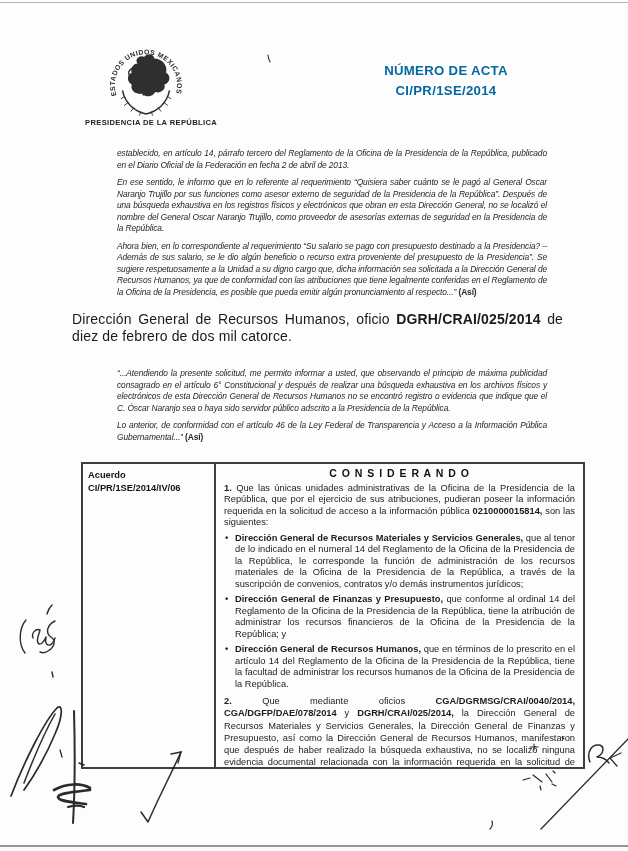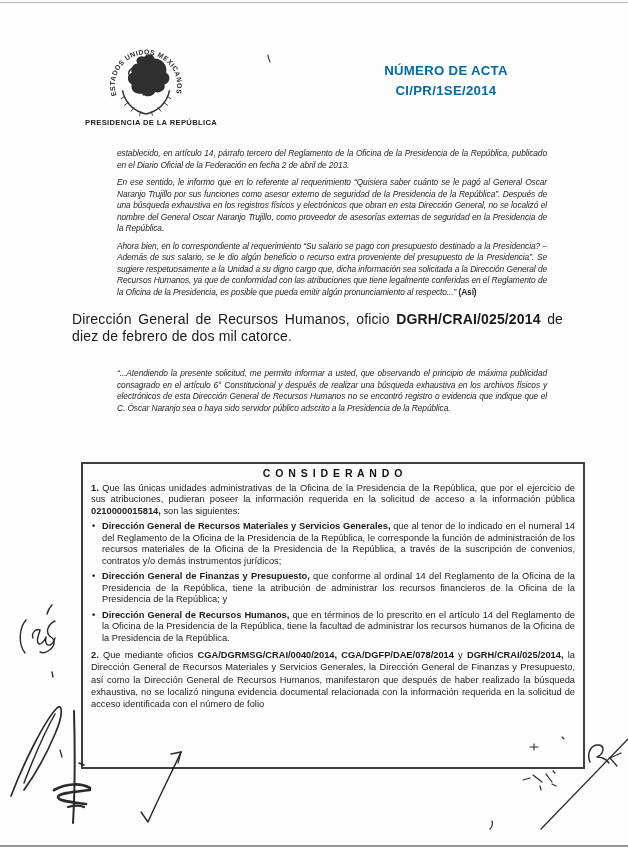--- a/index.html
+++ b/index.html
@@ -102,23 +102,28 @@
   </section>
 
   <h2 class="dg-heading">
     <span>Dirección General de Recursos Humanos, oficio</span>
     <b>DGRH/CRAI/025/2014</b>
     <span>de diez de febrero de dos mil catorce.</span>
   </h2>
 
   <section class="quotes quotes-2">
     <p>“...Atendiendo la presente solicitud, me permito informar a usted, que observando el principio de máxima publicidad consagrado en el artículo 6° Constitucional y después de realizar una búsqueda exhaustiva en los archivos físicos y electrónicos de esta Dirección General de Recursos Humanos no se encontró registro o evidencia que indique que el C. Óscar Naranjo sea o haya sido servidor público adscrito a la Presidencia de la República.</p>
+    <p><span>Lo anterior, de conformidad con el artículo 46 de la Ley Federal de Transparencia y Acceso a la Información Pública Gubernamental...”</span> <b class="asi">(Así)</b></p>
   </section>
 
   <div class="acta-table">
+    <div class="cell-left">
+      <div>Acuerdo</div>
+      <div>CI/PR/1SE/2014/IV/06</div>
+    </div>
     <div class="cell-right">
       <div class="considerando">C O N S I D E R A N D O</div>
       <p><b>1.</b> <span>Que las únicas unidades administrativas de la Oficina de la Presidencia de la República, que por el ejercicio de sus atribuciones, pudieran poseer la información requerida en la solicitud de acceso a la información pública</span> <b>0210000015814,</b> <span>son las siguientes:</span></p>
       <ul>
         <li><b>Dirección General de Recursos Materiales y Servicios Generales,</b> <span>que al tenor de lo indicado en el numeral 14 del Reglamento de la Oficina de la Presidencia de la República, le corresponde la función de administración de los recursos materiales de la Oficina de la Presidencia de la República, a través de la suscripción de convenios, contratos y/o demás instrumentos jurídicos;</span></li>
         <li><b>Dirección General de Finanzas y Presupuesto,</b> <span>que conforme al ordinal 14 del Reglamento de la Oficina de la Presidencia de la República, tiene la atribución de administrar los recursos financieros de la Oficina de la Presidencia de la República; y</span></li>
         <li><b>Dirección General de Recursos Humanos,</b> <span>que en términos de lo prescrito en el artículo 14 del Reglamento de la Oficina de la Presidencia de la República, tiene la facultad de administrar los recursos humanos de la Oficina de la Presidencia de la República.</span></li>
       </ul>
       <p class="titem2"><b>2.</b> <span>Que mediante oficios</span> <b>CGA/DGRMSG/CRAI/0040/2014,</b> <b>CGA/DGFP/DAE/078/2014</b> <span>y</span> <b>DGRH/CRAI/025/2014,</b> <span>la Dirección General de Recursos Materiales y Servicios Generales, la Dirección General de Finanzas y Presupuesto, así como la Dirección General de Recursos Humanos, manifestaron que después de haber realizado la búsqueda exhaustiva, no se localizó ninguna evidencia documental relacionada con la información requerida en la solicitud de acceso identificada con el número de folio</span></p>
     </div>

